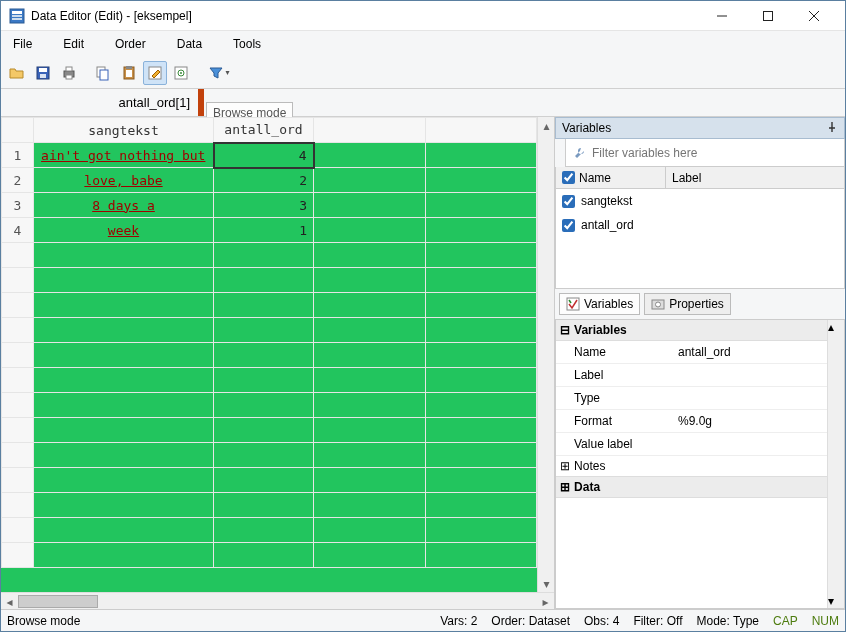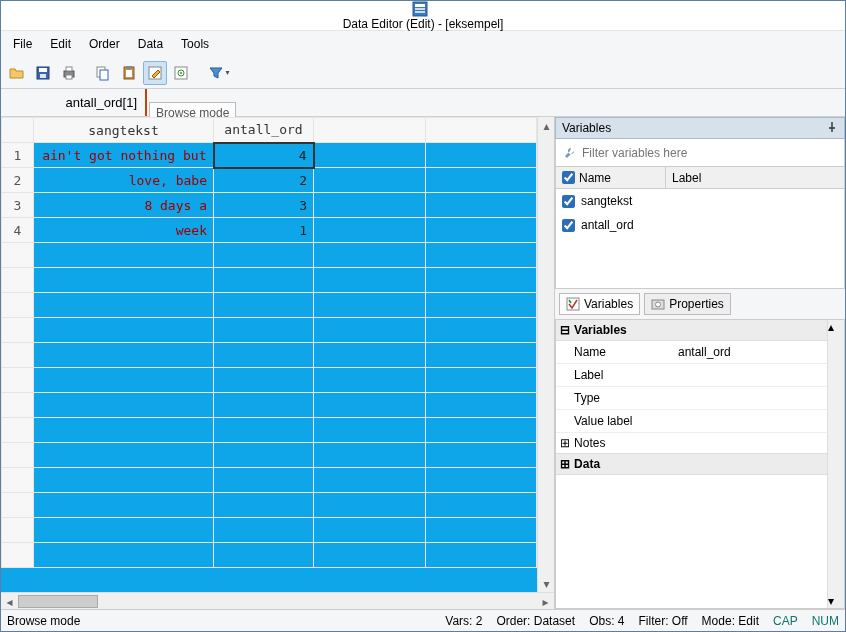--- a/index.html
+++ b/index.html
@@ -1,72 +1,72 @@
 <!DOCTYPE html>
 <html><head>
 <meta charset="utf-8">
 <style>
 * { box-sizing: border-box; margin: 0; padding: 0; }
 body { font-family: "Segoe UI", Tahoma, sans-serif; font-size: 12px; background: #f0f0f0; width: 846px; height: 632px; display: flex; flex-direction: column; border: 1px solid #5a7fa0; }
-.titlebar { height: 30px; background: #fff; display: flex; align-items: center; padding: 0 8px; border-bottom: 1px solid #e5e5e5; flex-direction: column; }
+.titlebar { height: 30px; background: #fff; display: flex; align-items: center; padding: 0 8px; border-bottom: 1px solid #e5e5e5; }
 .titlebar .app-icon { width: 16px; height: 16px; margin-right: 6px; }
 .titlebar .title { flex: 1; font-size: 12px; }
 .titlebar .win-btn { width: 46px; height: 30px; display: flex; align-items: center; justify-content: center; cursor: pointer; }
-.menubar { height: 26px; background: #f5f6f7; display: flex; align-items: center; padding: 0 4px; gap: 2px;}
+.menubar { height: 26px; background: #f5f6f7; display: flex; align-items: center; padding: 0 4px; gap: 15px;}
 .menubar .menu-item { padding: 4px 8px; cursor: pointer; }
 .toolbar { height: 32px; background: #f5f6f7; display: flex; align-items: center; padding: 2px 4px; gap: 2px; border-bottom: 1px solid #d0d0d0;}
 .toolbar .tool-btn { width: 24px; height: 24px; display: flex; align-items: center; justify-content: center; cursor: pointer; border: 1px solid transparent; border-radius: 2px;}
 .toolbar .tool-sep { width: 6px; }
 .formulabar { height: 28px; background: #f5f6f7; display: flex; align-items: center; border-bottom: 1px solid #d0d0d0; }
-.formulabar .name-box { width: 146px; text-align: right; padding-right: 8px; border-right: 2px solid #c2410c; height: 100%; line-height: 28px; font-size: 13px;}
+.formulabar .name-box { width: 203px; text-align: right; padding-right: 8px; border-right: 6px solid #c2410c; height: 100%; line-height: 28px; font-size: 13px;}
 .formulabar .formula-val { flex: 1; padding-left: 8px; position: relative;}
 .browse-badge { position: absolute; left: 2px; top: -1px; background: #fdfdfd; border: 1px solid #bbb; padding: 3px 6px; font-size: 12px; color: #555;}
-.main-area { flex: 1; display: flex; overflow: hidden; background: #0ea5e9;}
+.main-area { flex: 1; display: flex; overflow: hidden; background: #22c55e;}
 .grid-pane { flex: 1; display: flex; flex-direction: column; overflow: hidden; border-right: 1px solid #ccc;}
 .grid-scroll { flex: 1; overflow: hidden; position: relative;}
 table.data-grid { border-collapse: collapse; width: 100%; table-layout: fixed;}
 table.data-grid th, table.data-grid td { border: 1px solid #e5e5e5; height: 25px; padding: 0 6px; font-size: 13px;}
 table.data-grid th { background: #f7f7f7; font-weight: normal; font-family: Consolas, monospace; color: #333;}
 table.data-grid th.rownum, table.data-grid td.rownum { width: 32px; text-align: center; background: #f7f7f7; color: #555; font-family: Consolas, monospace;}
-table.data-grid td.data-cell { text-align: right; font-family: Consolas, monospace; color: #a00000;}
+table.data-grid td.data-cell { text-align: center; font-family: Consolas, monospace; color: #a00000; text-decoration: underline;}
 table.data-grid td.num-cell { text-align: right; font-family: Consolas, monospace; color: #222;}
 table.data-grid td.selected { border: 2px solid #333 !important; }
 .col-sang { width: 180px; }
 .col-ant { width: 100px; }
 .vscroll { width: 17px; background: #f0f0f0; border-left: 1px solid #ddd;}
 .hscroll { height: 17px; background: #f0f0f0; border-top: 1px solid #ddd; display: flex;}
 .hscroll .thumb-track{ flex:1; position:relative;}
 .hscroll .arrow, .vscroll .arrow { width: 17px; height: 17px; display: flex; align-items: center; justify-content: center; background: #f0f0f0; cursor: pointer; color:#666;}
 .vscroll { display: flex; flex-direction: column;}
 .vscroll .track { flex: 1;}
 .side-pane { width: 290px; display: flex; flex-direction: column; background: #f5f6f7;}
 .panel-header { background: #d6e1ec; border: 1px solid #a8bcd0; height: 22px; display: flex; align-items: center; padding: 0 6px; font-size: 12px; position: relative;}
 .panel-header .pin { position: absolute; right: 4px; top: 3px; width: 14px; height: 14px; cursor: pointer; color:#333;}
 .vars-panel { display: flex; flex-direction: column; border-bottom: 1px solid #ccc;}
-.filter-row { display: flex; align-items: center; height: 28px; padding: 0 6px; gap: 6px; background: #fff; border: 1px solid #ccc; border-top:none;}
+.filter-row { display: flex; align-items: center; height: 28px; padding: 0 6px; gap: 6px; background: #fff; border: 1px solid #ccc; border-top:none;margin-left:10px;}
 .filter-row input { border: none; outline: none; flex: 1; font-size: 12px; color: #888;}
 .vars-hdr { display: flex; background: #f0f0f0; border: 1px solid #ccc; border-top:none; height: 22px; align-items: center; font-size: 12px;}
 .vars-hdr .col1 { width: 110px; padding-left: 6px; display: flex; align-items: center; gap: 4px; border-right: 1px solid #ccc; height:100%;}
 .vars-hdr .col2 { flex: 1; padding-left: 6px;}
 .vars-list { background: #fff; border: 1px solid #ccc; border-top: none; flex: 1; min-height: 100px;}
 .vars-list .var-row { display: flex; align-items: center; height: 24px; padding-left: 6px; gap: 6px;}
 .tabstrip { display: flex; gap: 4px; padding: 4px; background: #f5f6f7; align-items: center;}
 .tabstrip .tab { display: flex; align-items: center; gap: 4px; padding: 3px 6px; border: 1px solid #bbb; background: #fdfdfd; font-size: 12px; cursor: pointer;}
 .tabstrip .tab.inactive { background: #eee;}
 .props-panel { flex: 1; display: flex; flex-direction: column;}
 .props-body { flex:1; background: #fff; border: 1px solid #ccc; border-top:none; overflow:auto; display:flex;}
 .props-table { flex:1; }
 .props-table .section-hdr { background: #ececec; font-weight: bold; padding: 3px 4px; font-size: 12px; display:flex; align-items:center; gap:4px; border-bottom:1px solid #ddd;}
 .props-table .prop-row { display: flex; height: 23px; align-items: center; font-size: 12px; border-bottom:1px solid #eee;}
 .props-table .prop-row .k { width: 118px; padding-left: 18px;}
 .props-table .prop-row .v { flex: 1; padding-left: 4px;}
 .props-vscroll{width:17px;background:#f0f0f0;border-left:1px solid #ddd;display:flex;flex-direction:column;}
 .statusbar { height: 22px; background: #f5f6f7; border-top: 1px solid #ccc; display: flex; align-items: center; padding: 0 6px; font-size: 12px; gap: 14px;}
 .statusbar .spacer { flex: 1;}
-.statusbar .dim { color: #0f766e;}
+.statusbar .dim { color: #4d7c0f;}
 input[type=checkbox]{accent-color:#2a6db9;width:13px;height:13px;}
 .grid-body-wrap{display:flex;flex:1;overflow:hidden;}
 svg{display:block;}
 </style>
 </head>
 <body>
 
 <div class="titlebar">
   <span class="app-icon">
     <svg width="16" height="16">
@@ -393,20 +393,24 @@
               <div class="v">antall_ord</div>
             </div>
           <div class="prop-row">
               <div class="k">Label</div>
               <div class="v"></div>
             </div>
           <div class="prop-row">
               <div class="k">Type</div>
             </div>
           <div class="prop-row">
+              <div class="k">Format</div>
+              <div class="v">%9.0g</div>
+            </div>
+          <div class="prop-row">
               <div class="k">Value label</div>
               <div class="v"></div>
             </div>
           <div class="section-hdr" style="background:#fff;font-weight:normal;">
               <span>⊞</span>
               <span>Notes</span>
             </div>
           <div class="section-hdr">
               <span>⊞</span>
               <span>Data</span>
@@ -422,16 +426,16 @@
   </div>
 </div>
 
 <div class="statusbar">
   <span>Browse mode</span>
   <span class="spacer"></span>
   <span>Vars: 2</span>
   <span>Order: Dataset</span>
   <span>Obs: 4</span>
   <span>Filter: Off</span>
-  <span>Mode: Edit</span>
+  <span>Mode: Type</span>
   <span class="dim">CAP</span>
   <span class="dim">NUM</span>
 </div>
 
 </body></html>

